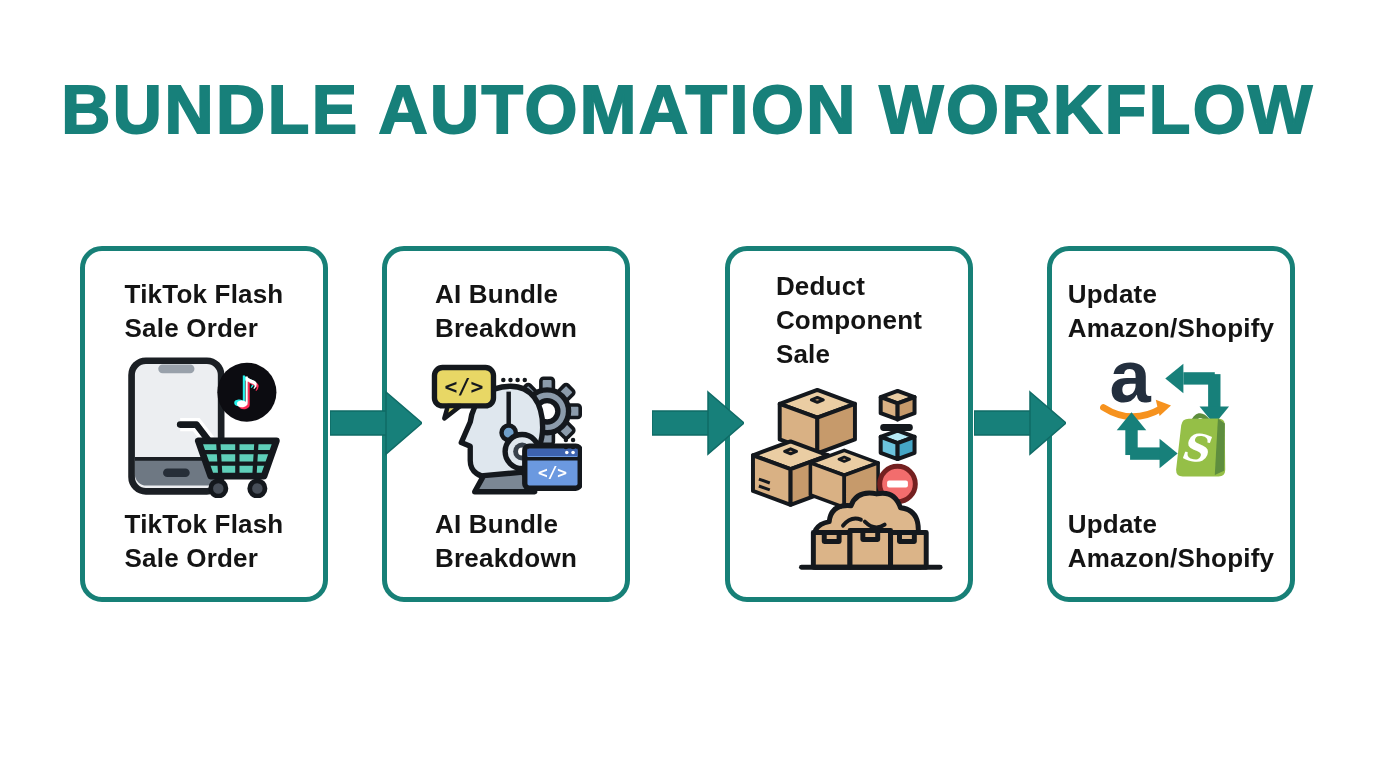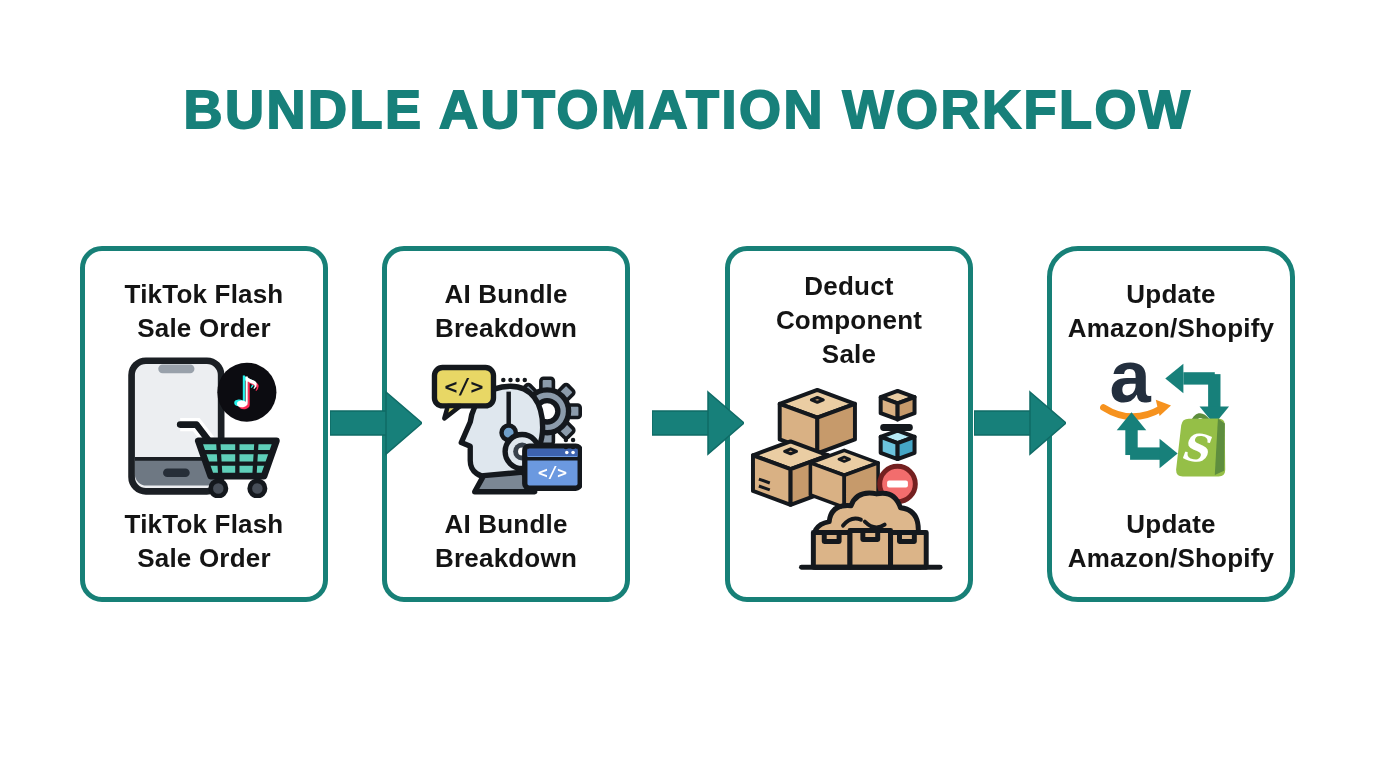--- a/index.html
+++ b/index.html
@@ -11,21 +11,21 @@
     overflow: hidden;
     font-family: "Liberation Sans", sans-serif;
   }
   .title {
     position: absolute;
     top: 78px;
     left: 0;
     width: 100%;
     margin: 0;
     text-align: center;
-    font-size: 54px;
+    font-size: 68px;
     line-height: 62px;
     font-weight: bold;
     letter-spacing: 2.5px;
     color: #17807A;
     -webkit-text-stroke: 1.8px #17807A;
   }
   .card {
     position: absolute;
     top: 246px;
     width: 248px;
@@ -35,23 +35,23 @@
     border: 5px solid #178077;
     border-radius: 22px;
     display: flex;
     flex-direction: column;
     align-items: center;
     z-index: 1;
   }
   .card.c0 { left: 80px; }
   .card.c1 { left: 382px; }
   .card.c2 { left: 725px; }
-  .card.c3 { left: 1047px; border-radius: 31px; }
+  .card.c3 { left: 1047px; }
   .step-label, .step-caption {
-    text-align: center;
+    text-align: left;
     font-size: 26px;
     line-height: 34px;
     font-weight: bold;
     color: #141414;
     letter-spacing: 0.2px;
   }
   .step-label { margin-top: 26px; }
   .card.c2 .step-label { margin-top: 18px; }
   .step-label span, .step-caption span { display: block; }
   .icon-area {

